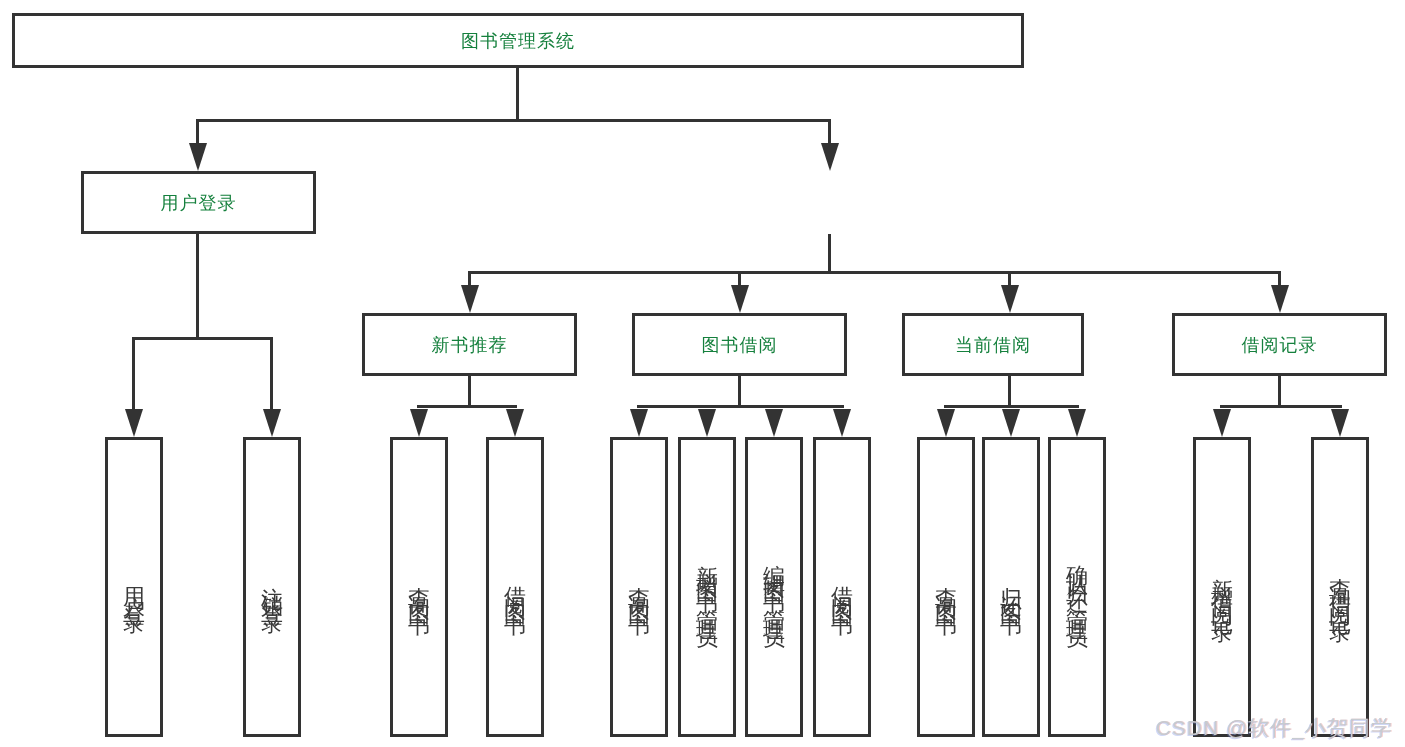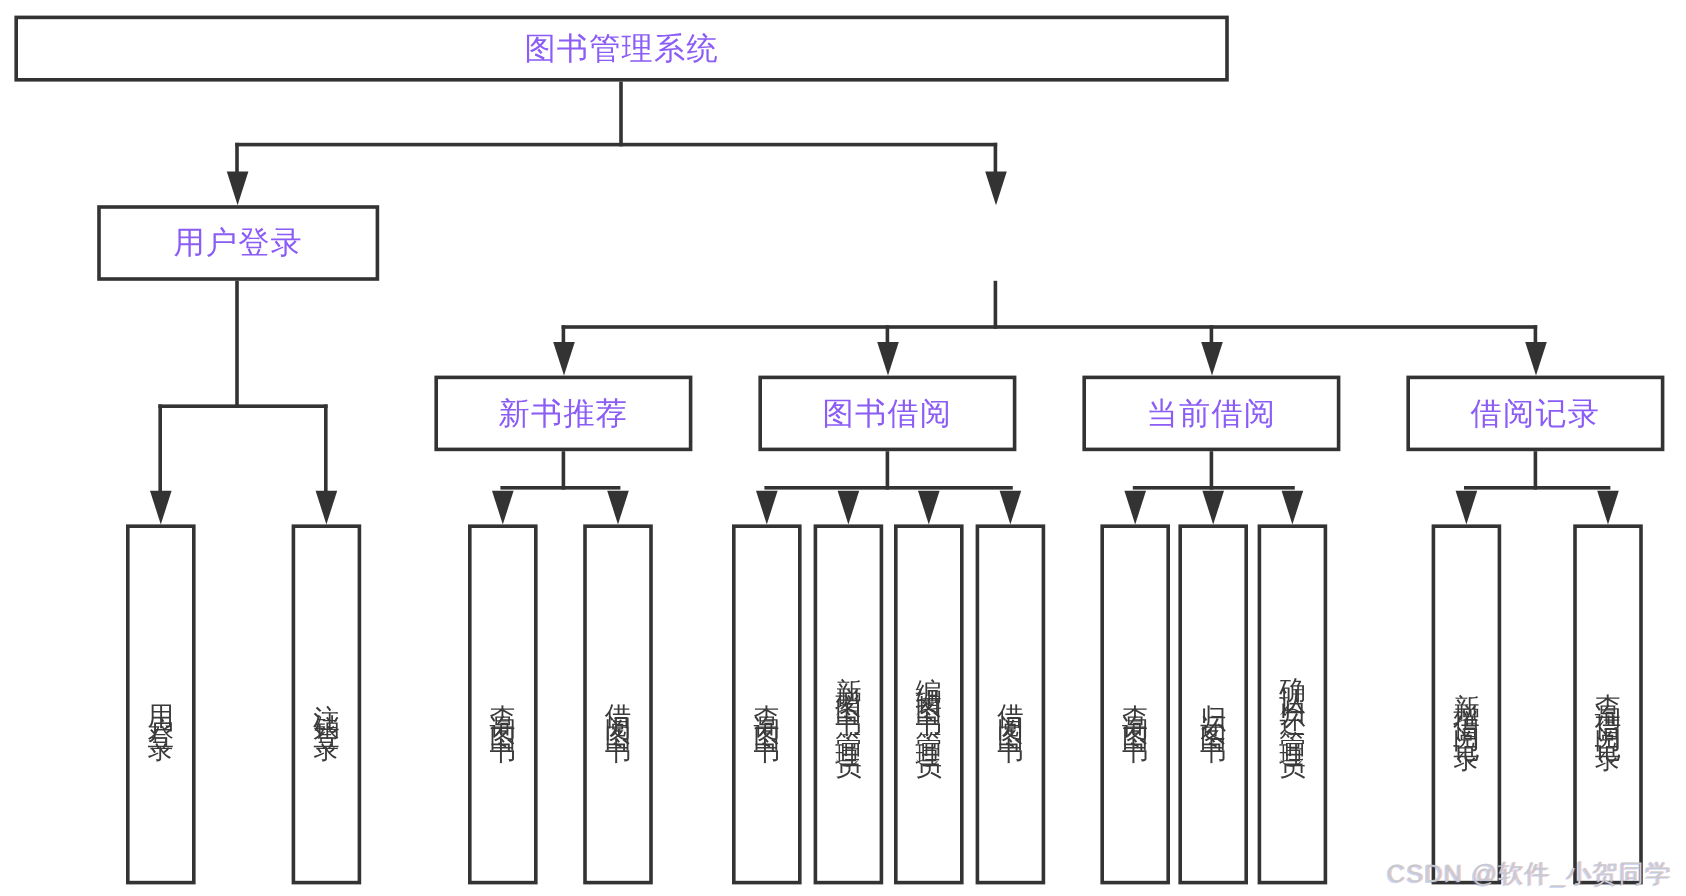--- a/index.html
+++ b/index.html
@@ -1,20 +1,20 @@
 <!DOCTYPE html>
 <html><head>
 <meta charset="utf-8">
 <style>
   html,body{margin:0;padding:0;background:#ffffff;}
   .canvas{position:relative;width:1405px;height:747px;background:#ffffff;overflow:hidden;
           font-family:"Liberation Sans","DejaVu Sans",sans-serif;}
   .box{position:absolute;box-sizing:border-box;background:#ffffff;border:3px solid #333333;
        display:flex;align-items:center;justify-content:center;}
-  .lbl{color:#8b5cf6;font-size:26px;letter-spacing:1px;white-space:nowrap;}
+  .lbl{color:#15803d;font-size:18px;letter-spacing:1px;white-space:nowrap;}
   .vlbl{color:#3a3a3a;font-size:22px;writing-mode:vertical-rl;text-orientation:mixed;
         letter-spacing:9px;line-height:1;white-space:nowrap;}
   .ln{position:absolute;background:#333333;}
   .arr{position:absolute;width:0;height:0;border-left:9px solid transparent;
        border-right:9px solid transparent;border-top:28px solid #333333;}
   .watermark{position:absolute;right:12px;top:714px;font-size:21px;color:#c6cbd0;
              letter-spacing:1px;
              text-shadow:1px 0 rgba(230,120,120,0.35),-1px 1px rgba(120,140,230,0.35);}
 </style>
 </head>
@@ -29,21 +29,21 @@
   <div class="box" style="left:81px;top:171px;width:235px;height:63px">
     <span class="lbl">用户登录</span>
   </div>
 
   <div class="box" style="left:362px;top:313px;width:215px;height:63px">
     <span class="lbl">新书推荐</span>
   </div>
   <div class="box" style="left:632px;top:313px;width:215px;height:63px">
     <span class="lbl">图书借阅</span>
   </div>
-  <div class="box" style="left:902px;top:313px;width:215px;height:63px">
+  <div class="box" style="left:902px;top:313px;width:182px;height:63px">
     <span class="lbl">当前借阅</span>
   </div>
   <div class="box" style="left:1172px;top:313px;width:215px;height:63px">
     <span class="lbl">借阅记录</span>
   </div>
 
   <div class="box" style="left:105px;top:437px;width:58px;height:300px">
     <span class="vlbl">用户登录</span>
   </div>
   <div class="box" style="left:243px;top:437px;width:58px;height:300px">

